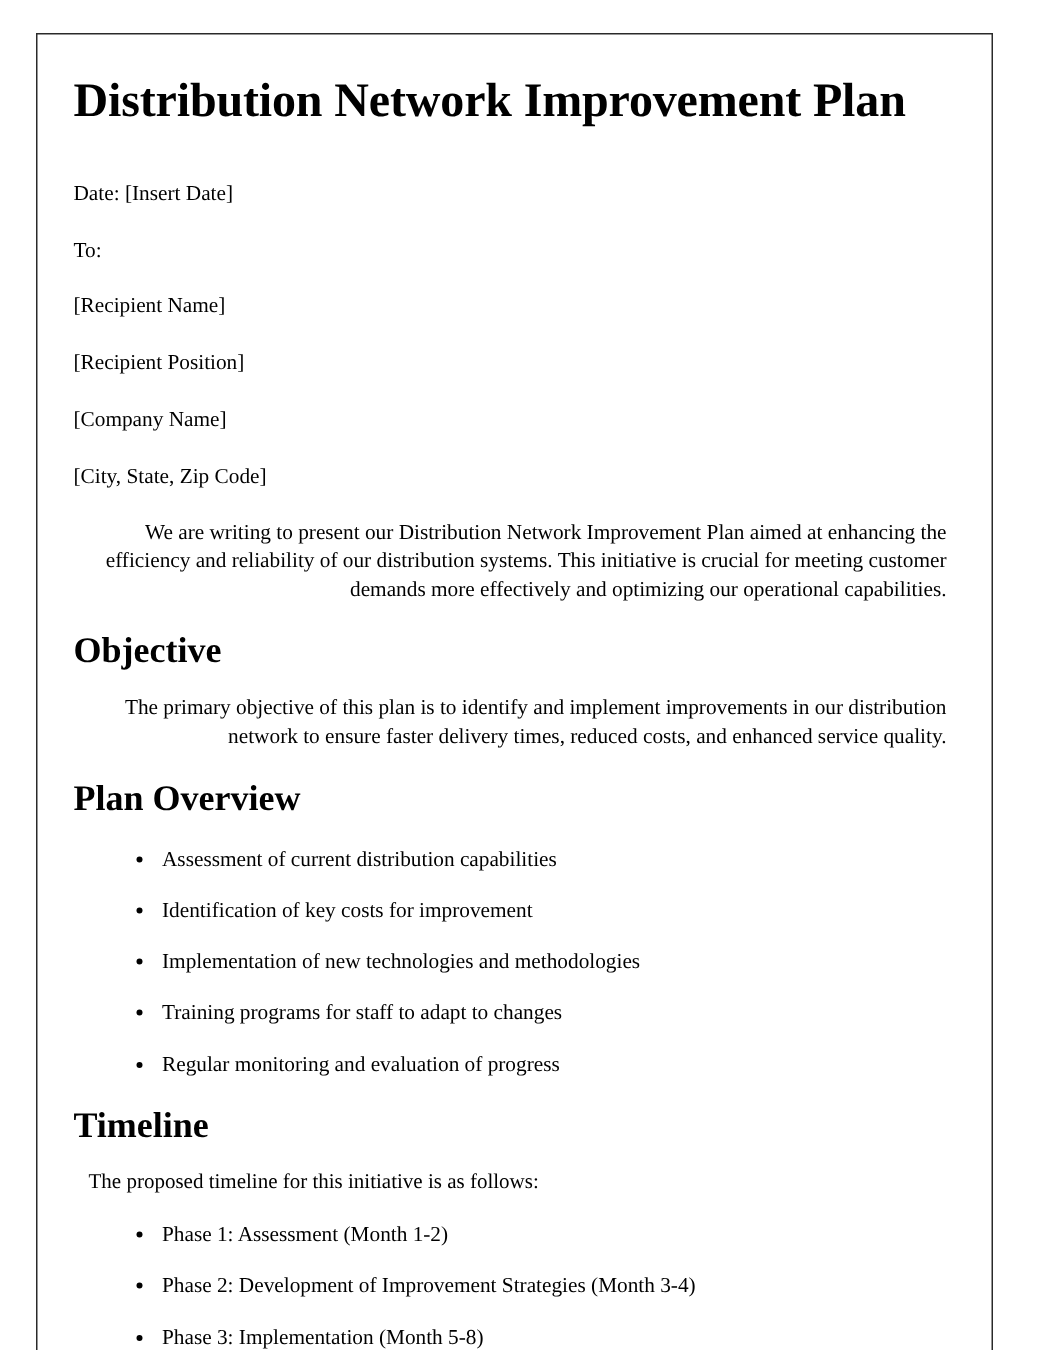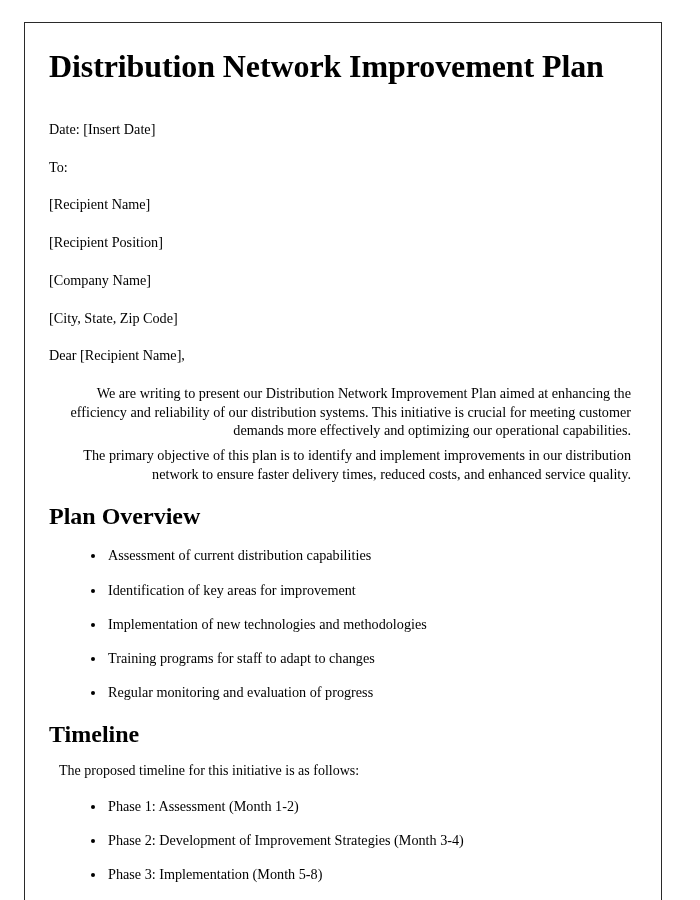--- a/index.html
+++ b/index.html
@@ -92,32 +92,32 @@
 
     <p class="body-line">[Recipient Name]</p>
 
     <p class="body-line">[Recipient Position]</p>
 
     <p class="body-line">[Company Name]</p>
 
 
     <p class="body-line">[City, State, Zip Code]</p>
 
-    <p class="body-line">Dear [Recipient Name],</p>
 
     <p class="para">We are writing to present our Distribution Network Improvement Plan aimed at enhancing the efficiency and reliability of our distribution systems. This initiative is crucial for meeting customer demands more effectively and optimizing our operational capabilities.</p>
 
+    <h2 class="section-heading">Objective</h2>
 
     <p class="para">The primary objective of this plan is to identify and implement improvements in our distribution network to ensure faster delivery times, reduced costs, and enhanced service quality.</p>
 
     <h2 class="section-heading">Plan Overview</h2>
 
     <ul class="bullets">
       <li>Assessment of current distribution capabilities</li>
-      <li>Identification of key areas for improvement</li>
+      <li>Identification of key costs for improvement</li>
       <li>Implementation of new technologies and methodologies</li>
       <li>Training programs for staff to adapt to changes</li>
       <li>Regular monitoring and evaluation of progress</li>
     </ul>
 
     <h2 class="section-heading">Timeline</h2>
 
     <p class="lead-in">The proposed timeline for this initiative is as follows:</p>
 
     <ul class="bullets">

